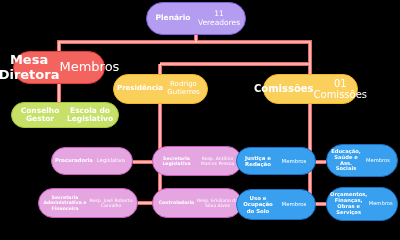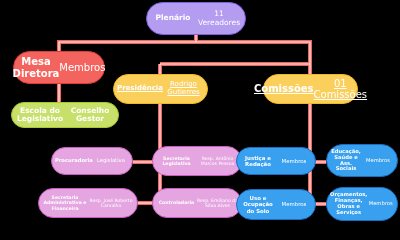--- a/index.html
+++ b/index.html
@@ -41,21 +41,21 @@
     width: 100%;
   }
   .node .sub {
     display: block;
     width: 100%;
   }
   
   .t-purple { background: #b49cf0; border-color: #7f5fe0; border-width: 1.2px; color: #ffffff; }
   .t-red    { background: #f4645f; border-color: #e03a33; border-width: 1.2px; color: #ffffff; }
   .t-lime   { background: #c7e06a; border-color: #a8c82f; border-width: 1.2px; color: #ffffff; }
-  .t-amber  { background: #fbcf5c; border-color: #f0b822; border-width: 1.2px; color: #ffffff; text-decoration: underline; }
+  .t-amber  { background: #fbcf5c; border-color: #f0b822; border-width: 1.2px; color: #ffffff; }
   .t-orchid { background: #e4a5e0; border-color: #c75cc0; border-width: 1.2px; color: #ffffff; }
   .t-blue   { background: #38a0ef; border-color: #1a6fc4; border-width: 1.2px; color: #ffffff; }
 
   
   #n-plenario      { left: 146px; top: 2px;   width: 100px; height: 33px; }
   #n-mesa          { left: 13px;  top: 51px;  width: 92px;  height: 33px; }
   #n-escola        { left: 11px;  top: 102px; width: 108px; height: 26px; }
   #n-presidencia   { left: 113px; top: 74px;  width: 95px;  height: 30px; }
   #n-comissoes     { left: 263px; top: 74px;  width: 95px;  height: 30px; }
 
@@ -64,21 +64,21 @@
   #n-secadmfin     { left: 38px;  top: 188px; width: 100px; height: 30px; }
   #n-controladoria { left: 152px; top: 188px; width: 90px;  height: 30px; }
 
   #n-justica       { left: 236px; top: 147px; width: 80px;  height: 28px; }
   #n-educacao      { left: 326px; top: 144px; width: 72px;  height: 33px; }
   #n-uso           { left: 236px; top: 189px; width: 80px;  height: 31px; }
   #n-orcamentos    { left: 326px; top: 187px; width: 72px;  height: 34px; }
 
   
   #n-plenario      { font-size: 7.5px; }
-  #n-mesa          { font-size: 10px; }
+  #n-mesa          { font-size: 13px; }
   #n-escola        { font-size: 7.5px; }
   #n-presidencia   { font-size: 7px;   }
   #n-comissoes     { font-size: 10px;   }
   #n-procuradoria  { font-size: 5.2px; }
   #n-seclegis      { font-size: 4.6px; }
   #n-secadmfin     { font-size: 4.6px; }
   #n-controladoria { font-size: 4.6px; }
   #n-justica       { font-size: 5.4px; }
   #n-educacao      { font-size: 5.2px; }
   #n-uso           { font-size: 5.4px; }
@@ -147,22 +147,22 @@
     <span class="ttl">Plenário</span>
     <span class="sub">11 Vereadores</span>
   </div>
 
   <div class="node t-red" id="n-mesa">
     <span class="ttl">Mesa Diretora</span>
     <span class="sub">Membros</span>
   </div>
 
   <div class="node t-lime" id="n-escola">
+    <span class="ttl">Conselho Gestor</span>
     <span class="ttl">Escola do Legislativo</span>
-    <span class="ttl">Conselho Gestor</span>
   </div>
 
   <div class="node t-amber" id="n-presidencia">
     <span class="ttl">Presidência</span>
     <span class="sub">Rodrigo Gutierres</span>
   </div>
 
   <div class="node t-amber" id="n-comissoes">
     <span class="ttl">Comissões</span>
     <span class="sub">01 Comissões</span>

